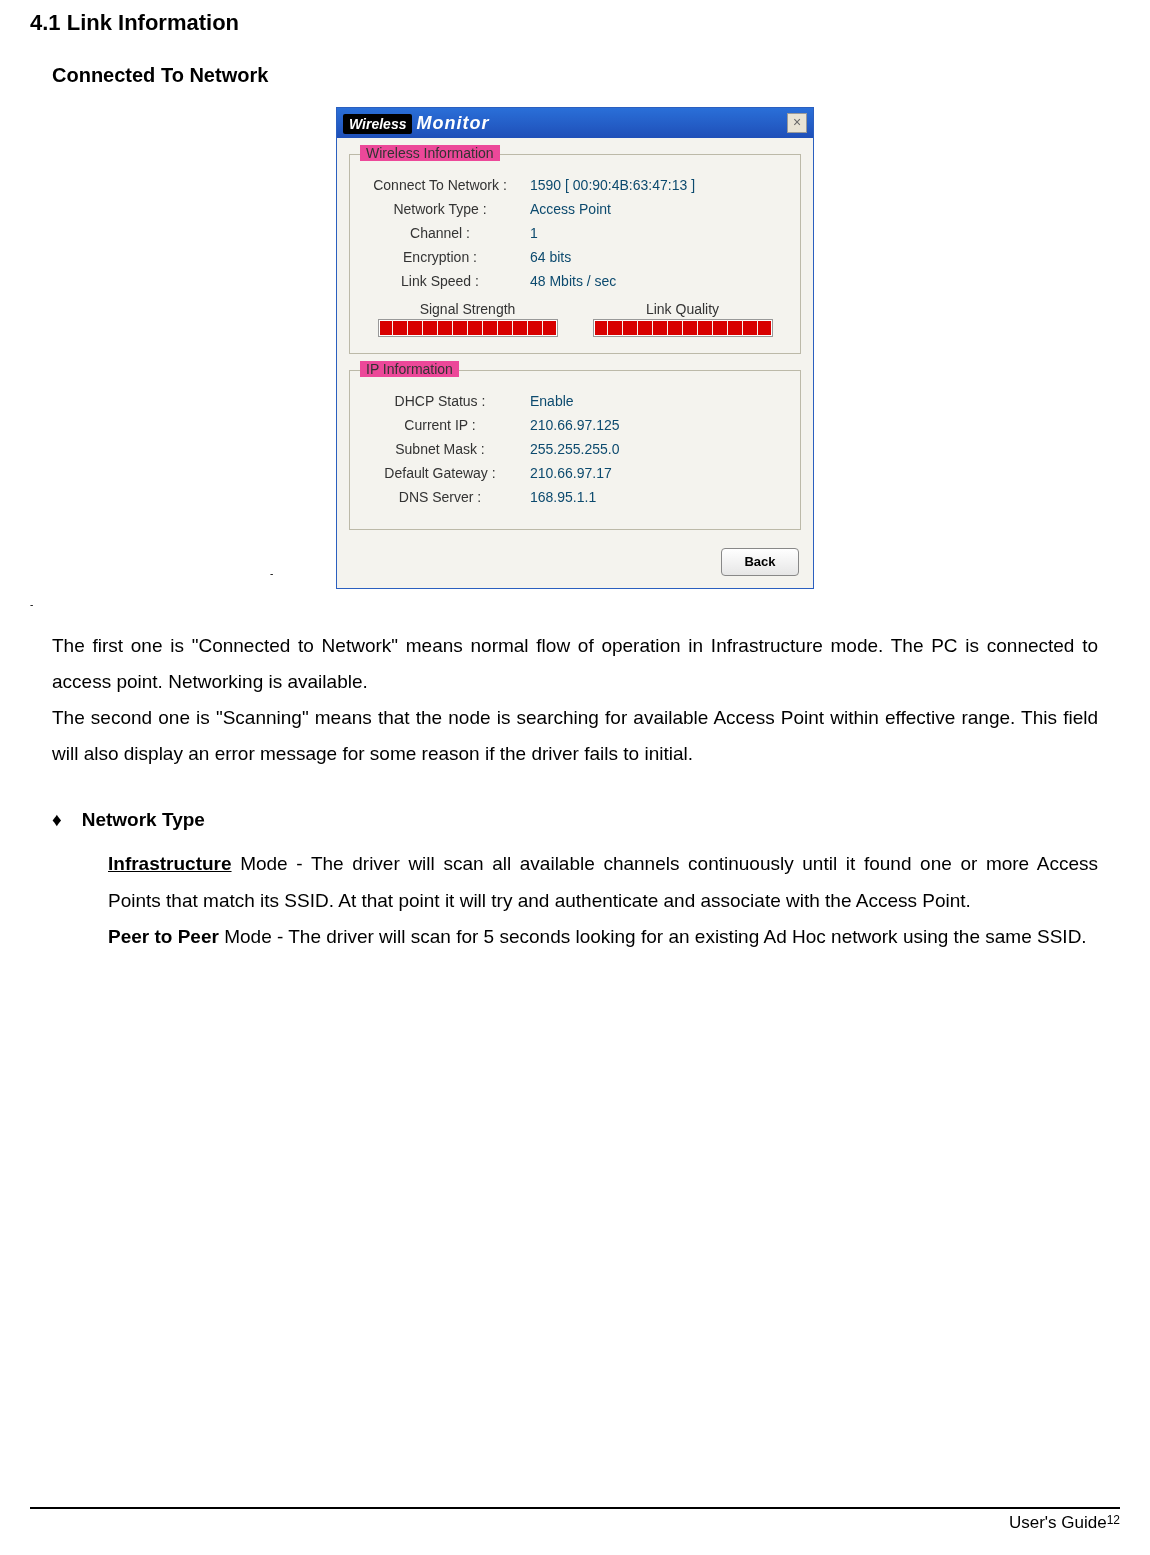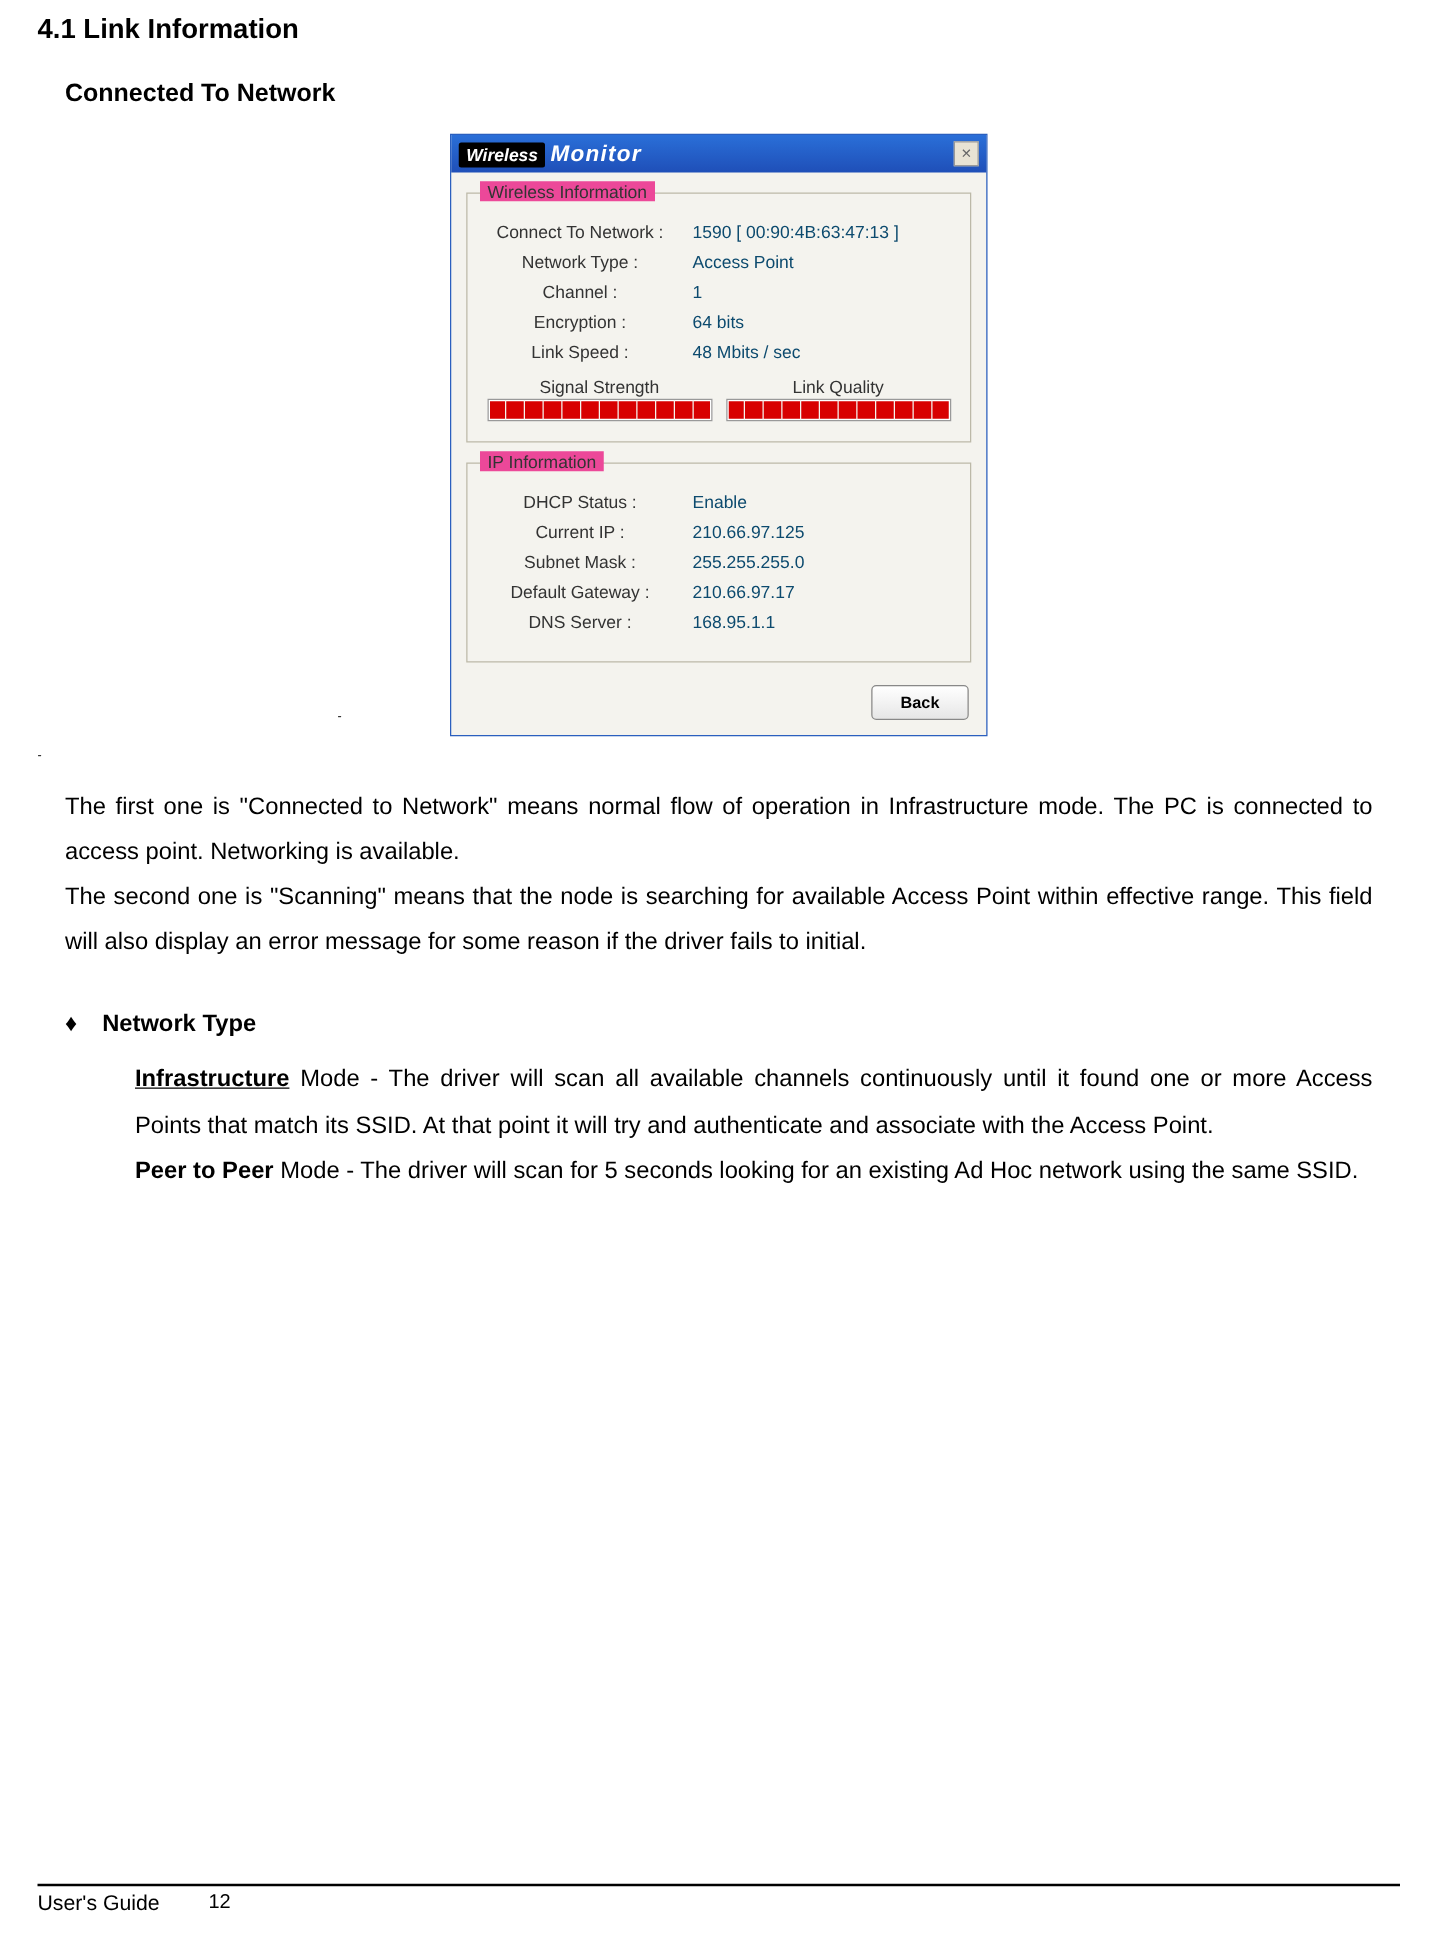--- a/index.html
+++ b/index.html
@@ -3,21 +3,21 @@
   <meta charset="utf-8">
   <style>
     * { box-sizing: border-box; margin: 0; padding: 0; }
     body { font-family: Arial, Helvetica, sans-serif; width: 1150px; height: 1555px; position: relative; background: white; color: #000; }
     .page { padding: 10px 30px 0 30px; }
     .section-heading { font-size: 22px; font-weight: bold; margin-bottom: 28px; }
     .sub-heading { font-size: 20px; font-weight: bold; margin-left: 22px; margin-bottom: 20px; }
     .screenshot-wrap { text-align: center; margin: 0 0 10px 0; position: relative; }
     .dash-left { position: absolute; left: 240px; bottom: 10px; font-size: 10px; }
     .dash-below { font-size: 10px; }
-    .dialog { display: inline-block; width: 430px; border: 1px solid #2b5fbf; background: #f4f3ee; position: relative; }
+    .dialog { display: inline-block; width: 478px; border: 1px solid #2b5fbf; background: #f4f3ee; position: relative; }
     .titlebar { height: 30px; background: linear-gradient(to bottom, #2a6fd8, #1f4fb8); display: flex; align-items: center; justify-content: space-between; padding: 0 6px; }
     .title-logo { display: flex; align-items: center; gap: 6px; }
     .title-text { color: #fff; font-style: italic; font-weight: bold; }
     .title-text .wireless { background: #000; color: #fff; padding: 2px 6px; font-style: italic; border-radius: 2px; font-size: 14px; }
     .title-text .monitor { font-size: 18px; letter-spacing: 1px; margin-left: 4px; }
     .close-btn { width: 20px; height: 20px; background: #e8e3d4; border: 1px solid #999; color: #666; font-size: 14px; line-height: 16px; text-align: center; cursor: pointer; }
     .fieldset { margin: 16px 12px 10px 12px; border: 1px solid #bcb9a8; padding: 14px 10px 16px 10px; position: relative; }
     .legend { position: absolute; top: -10px; left: 10px; background: #ec4899; padding: 0 6px; font-size: 14px; color: #333; }
     .row { display: flex; margin: 8px 0; font-size: 14px; }
     .row-label { width: 170px; padding-right: 10px; color: #333; }
@@ -36,22 +36,22 @@
     .body-text { margin: 18px 22px 0 22px; font-size: 19px; line-height: 1.9; text-align: justify; }
     .body-text p { margin-bottom: 0; }
 
     .bullet-block { margin: 30px 22px 0 50px; font-size: 19px; line-height: 1.9; }
     .bullet-head { display: flex; align-items: baseline; font-weight: bold; margin-bottom: 8px; margin-left: -28px; }
     .diamond { margin-right: 20px; }
     .bullet-body { text-align: justify; margin-left: 28px; }
     .bullet-body .u { text-decoration: underline; font-weight: bold; }
     .bullet-body .b { font-weight: bold; }
 
-    .footer { position: absolute; bottom: 22px; left: 30px; right: 30px; border-top: 2px solid #000; padding-top: 4px; display: flex; justify-content: flex-start; font-size: 17px; gap: 39px; }
-    .footer-page { font-size: 16px; }
+    .footer { position: absolute; bottom: 22px; left: 30px; right: 30px; border-top: 2px solid #000; padding-top: 4px; display: flex; justify-content: flex-end; font-size: 17px; }
+    .footer-page { font-size: 12px; }
   </style>
 </head>
 <body>
 
 <div class="page">
   <div class="section-heading">4.1 Link Information</div>
   <div class="sub-heading">Connected To Network</div>
 
   <div class="screenshot-wrap">
     <span class="dash-left">-</span>

